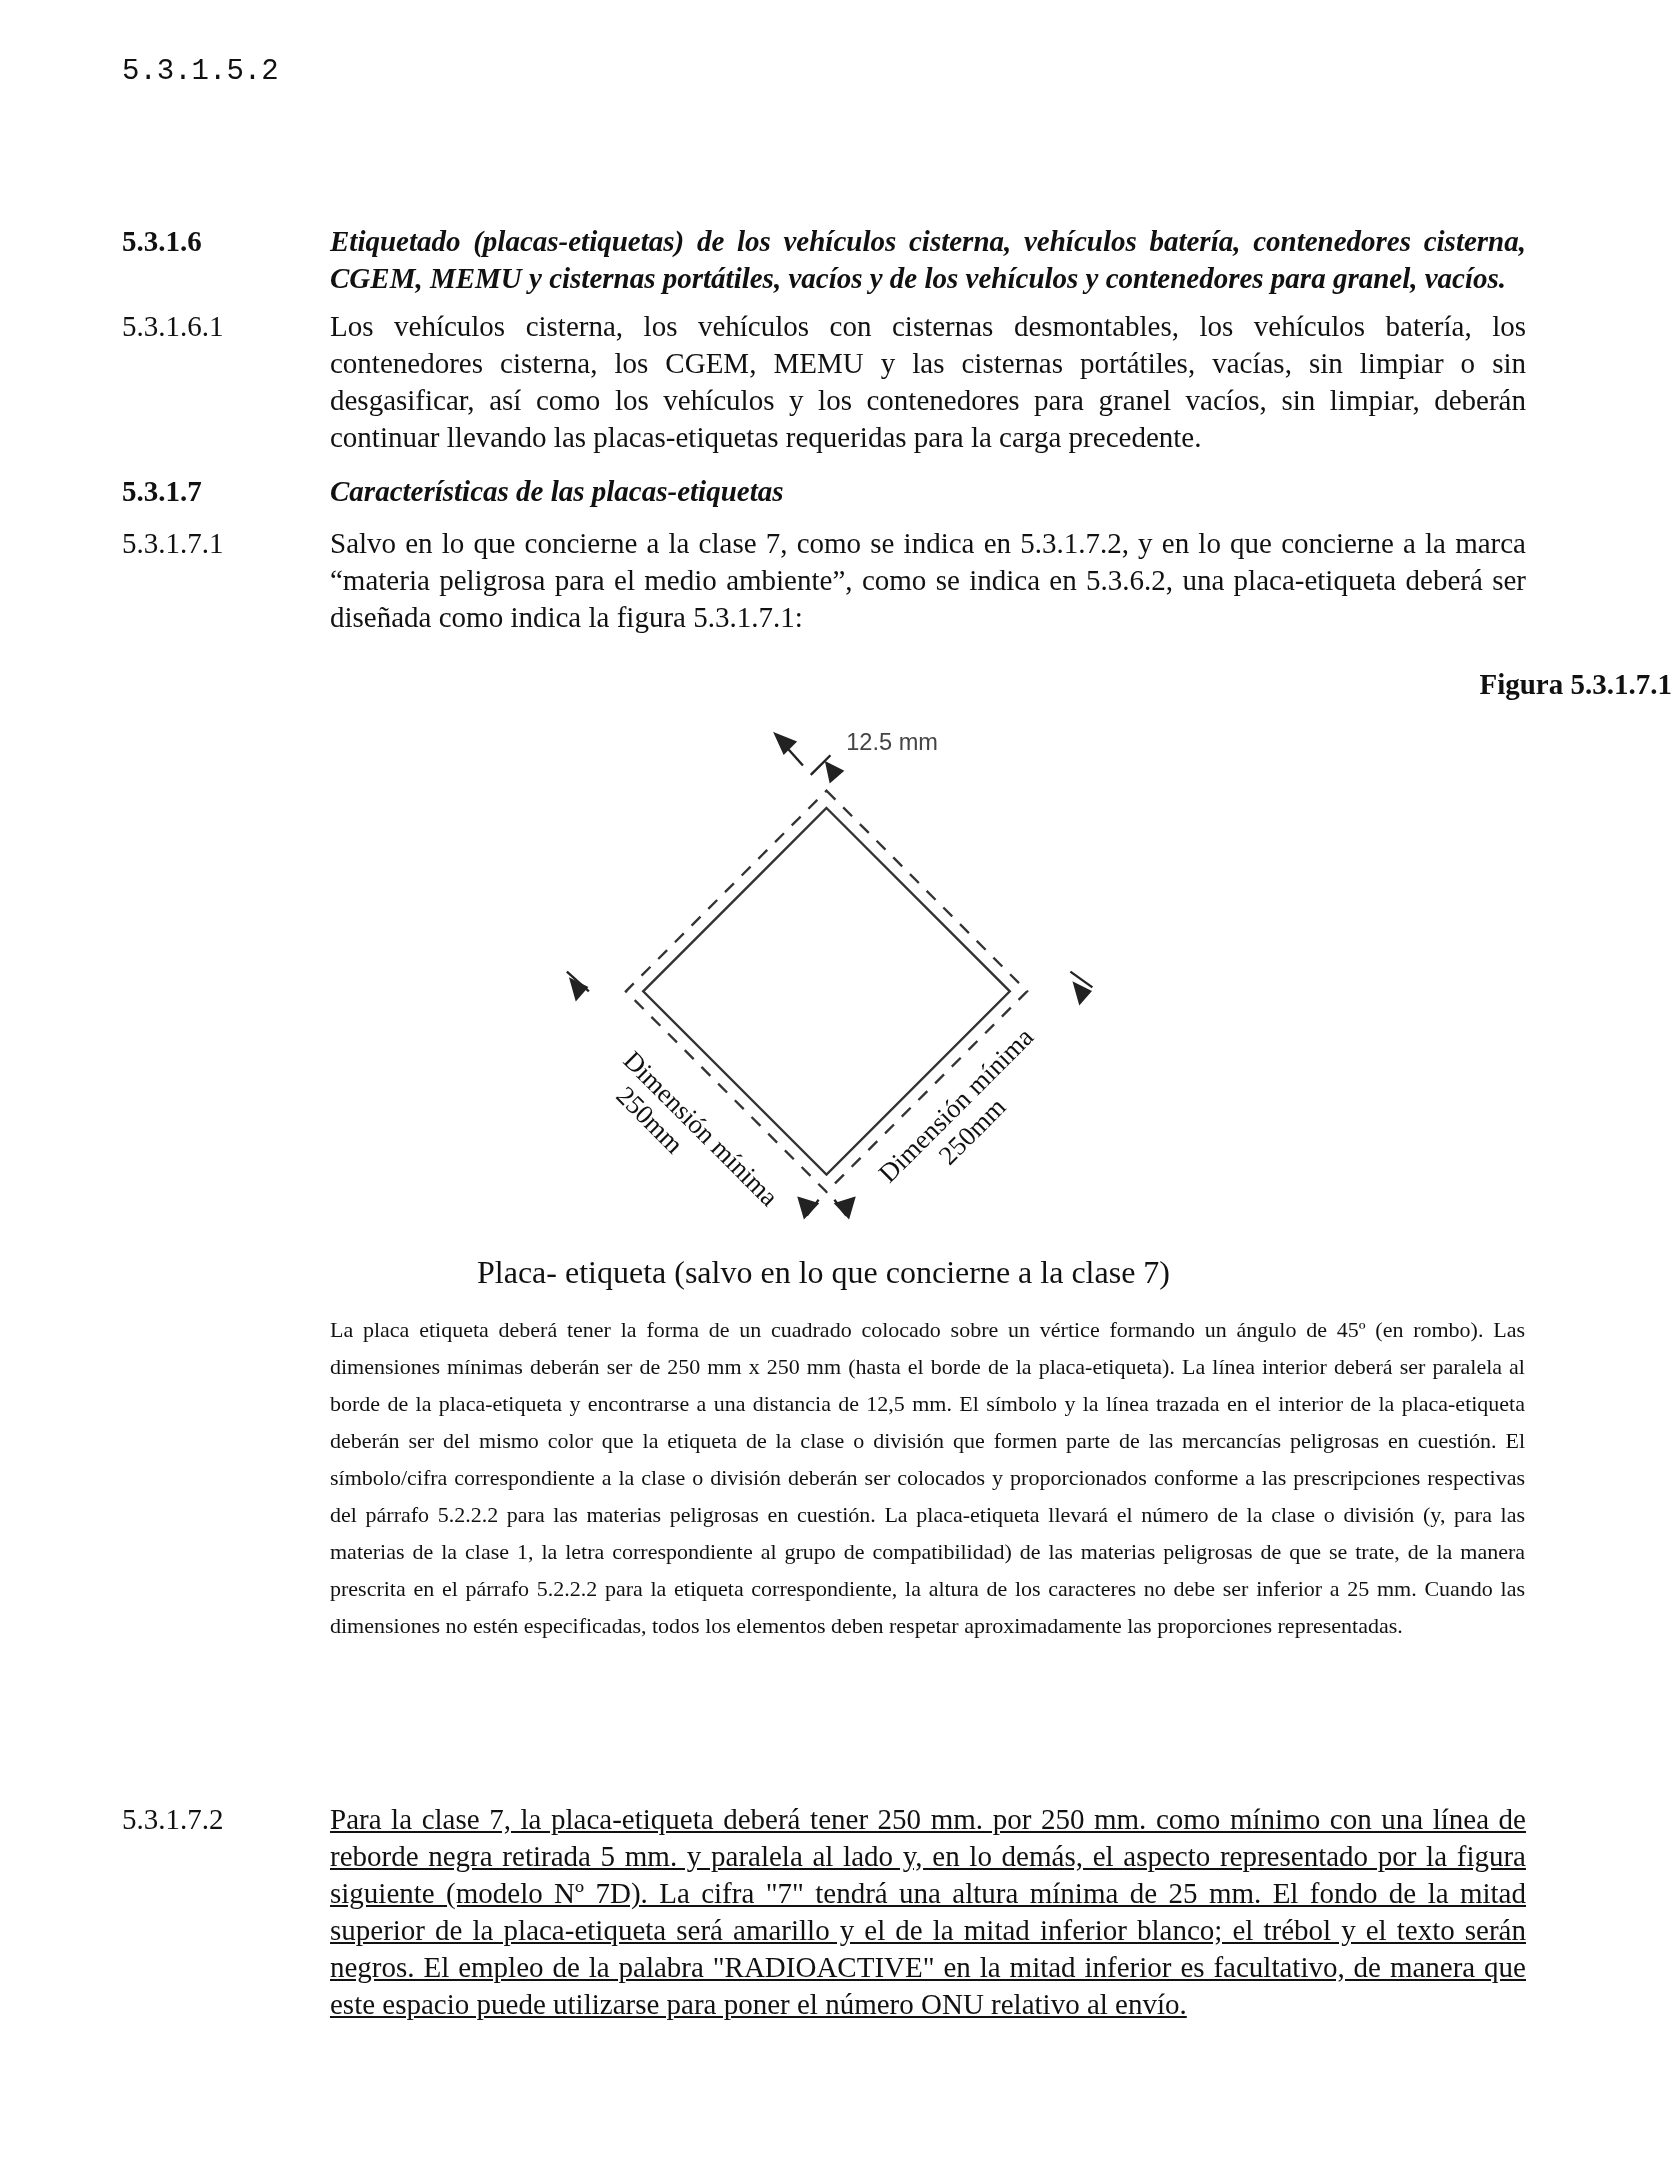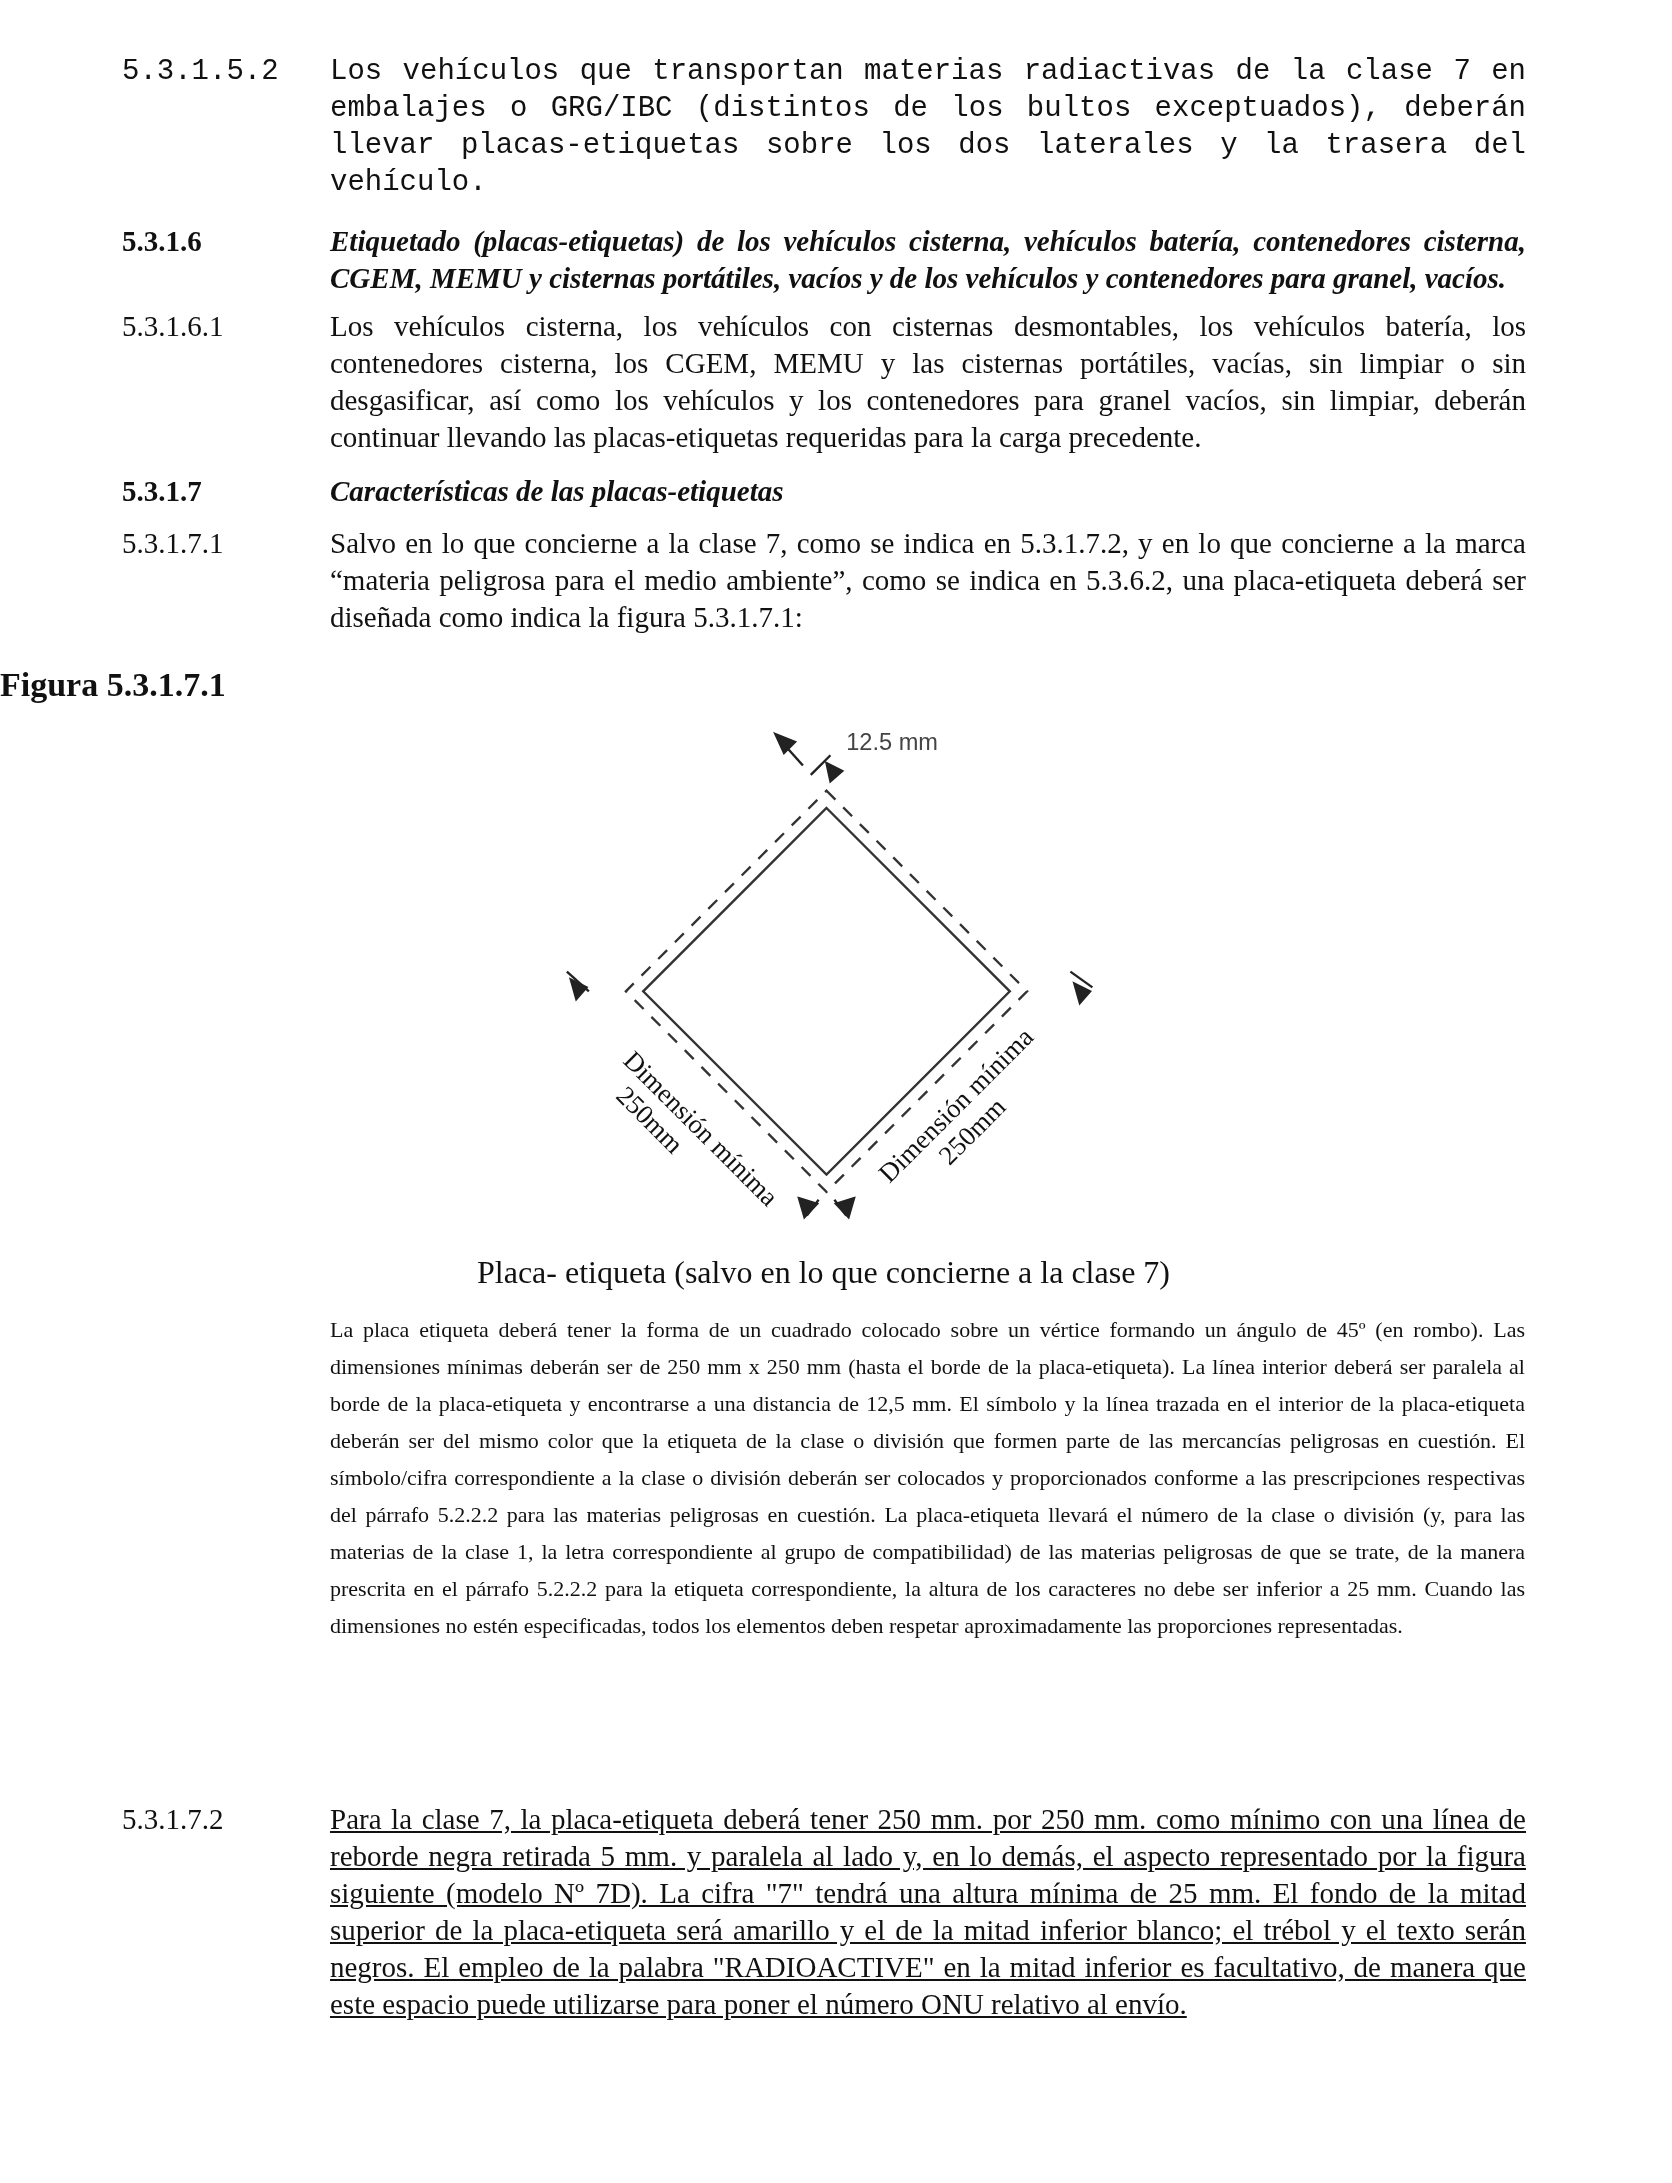--- a/index.html
+++ b/index.html
@@ -13,39 +13,38 @@
     position: absolute; left: 122px; width: 1404px;
     font-size: 29px; line-height: 37px;
   }
   .num { position: absolute; left: 0; top: 0; width: 197px; }
   .body { margin-left: 208px; text-align: justify; }
   .body.last-left { text-align-last: left; }
   .bold { font-weight: bold; }
   .ital { font-style: italic; }
   .fig-title {
     position: absolute; left: 0; width: 1672px; top: 666px;
-    text-align: left; font-weight: bold; font-size: 34px; line-height: 37px;
+    text-align: right; font-weight: bold; font-size: 29px; line-height: 37px;
   }
   .figure { position: absolute; left: 551px; top: 712px; width: 551px; height: 535px; }
   .caption {
     position: absolute; left: 477px; top: 1254px; font-size: 32px; line-height: 37px;
   }
   .para {
     position: absolute; left: 330px; width: 1195px; top: 1311px;
     font-size: 22px; line-height: 37px; text-align: justify;
   }
 </style>
 </head>
 <body>
 
 <div class="page">
 
   <div class="sec" style="top:53px;font-family:Liberation Mono, monospace;">
     <div class="num">5.3.1.5.2</div>
-    <div class="body last-left">Los vehículos que transportan materias radiactivas de la clase 7 en embalajes o GRG/IBC (distintos de los bultos exceptuados), deberán llevar placas-etiquetas sobre los dos laterales y la trasera del vehículo.</div>
   </div>
 
   <div class="sec" style="top:181px;margin-top:42px;">
     <div class="num bold">5.3.1.6</div>
     <div class="body bold ital last-left">Etiquetado (placas-etiquetas) de los vehículos cisterna, vehículos batería, contenedores cisterna, CGEM, MEMU y cisternas portátiles, vacíos y de los vehículos y contenedores para granel, vacíos.</div>
   </div>
 
   <div class="sec" style="top:308px;">
     <div class="num">5.3.1.6.1</div>
     <div class="body last-left">Los vehículos cisterna, los vehículos con cisternas desmontables, los vehículos batería, los contenedores cisterna, los CGEM, MEMU y las cisternas portátiles, vacías, sin limpiar o sin desgasificar, así como los vehículos y los contenedores para granel vacíos, sin limpiar, deberán continuar llevando las placas-etiquetas requeridas para la carga precedente.</div>

